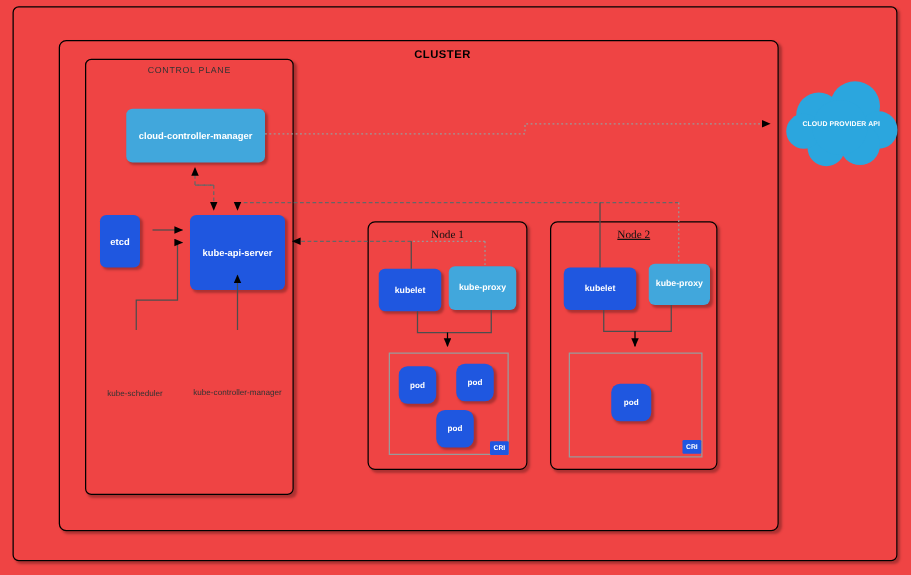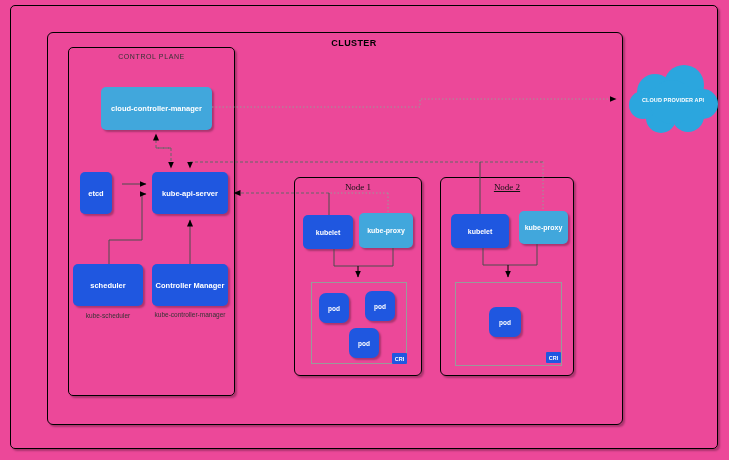--- a/index.html
+++ b/index.html
@@ -1,17 +1,17 @@
 <!DOCTYPE html>
 <html><head>
 <meta charset="utf-8">
 <style>
   html,body{margin:0;padding:0;background:#ffffff;}
   #canvas{
-    position:relative;width:729px;height:460px;background:#ec4899;overflow:hidden;
+    position:relative;width:729px;height:460px;background:#ef4444;overflow:hidden;
     font-family:"Liberation Sans", sans-serif;
   }
   .rect{position:absolute;box-sizing:border-box;}
   .frame{
     border:1.6px solid #000;border-radius:6px;background:transparent;
     box-shadow:2px 2px 2px rgba(0,0,0,0.28);
   }
   .titlebar{position:absolute;width:100%;text-align:center;color:#000;}
   .cluster-title{font-weight:bold;font-size:9px;letter-spacing:0.4px;}
   .cp-title{font-size:7px;letter-spacing:0.6px;color:#333;}
@@ -46,28 +46,22 @@
 
   <div class="rect frame" style="left:68px;top:47px;width:167px;height:349px;border-width:1.3px;border-radius:5px;"></div>
   <div class="titlebar cp-title" style="left:68px;top:53px;width:167px;">CONTROL PLANE</div>
 
   <div class="rect bluebox light" style="left:101px;top:87px;width:111px;height:43px;font-size:7.5px;">
     <span>cloud-controller-manager</span>
   </div>
   <div class="rect bluebox dark" style="left:80px;top:172px;width:32px;height:42px;font-size:7.5px;">
     <span>etcd</span>
   </div>
-  <div class="rect bluebox dark" style="left:152px;top:172px;width:76px;height:42px;font-size:7.5px;">
+  <div class="rect bluebox dark" style="left:152px;top:172px;width:76px;height:60px;font-size:7.5px;">
     <span>kube-api-server</span>
-  </div>
-  <div class="rect bluebox dark" style="left:73px;top:264px;width:70px;height:42px;font-size:7.5px;">
-    <span>scheduler</span>
-  </div>
-  <div class="rect bluebox dark" style="left:152px;top:264px;width:76px;height:42px;font-size:7.5px;">
-    <span>Controller Manager</span>
   </div>
   <div class="caption" style="left:73px;top:312px;width:70px;">kube-scheduler</div>
   <div class="caption" style="left:150px;top:311px;width:80px;">kube-controller-manager</div>
 
   <div class="rect frame" style="left:294px;top:177px;width:128px;height:199px;border-width:1.3px;"></div>
   <div class="titlebar node-title" style="left:294px;top:182px;width:128px;">Node 1</div>
   <div class="rect bluebox dark" style="left:303px;top:215px;width:50px;height:34px;font-size:7px;">
     <span>kubelet</span>
   </div>
   <div class="rect bluebox light" style="left:359px;top:213px;width:54px;height:35px;font-size:7px;">

